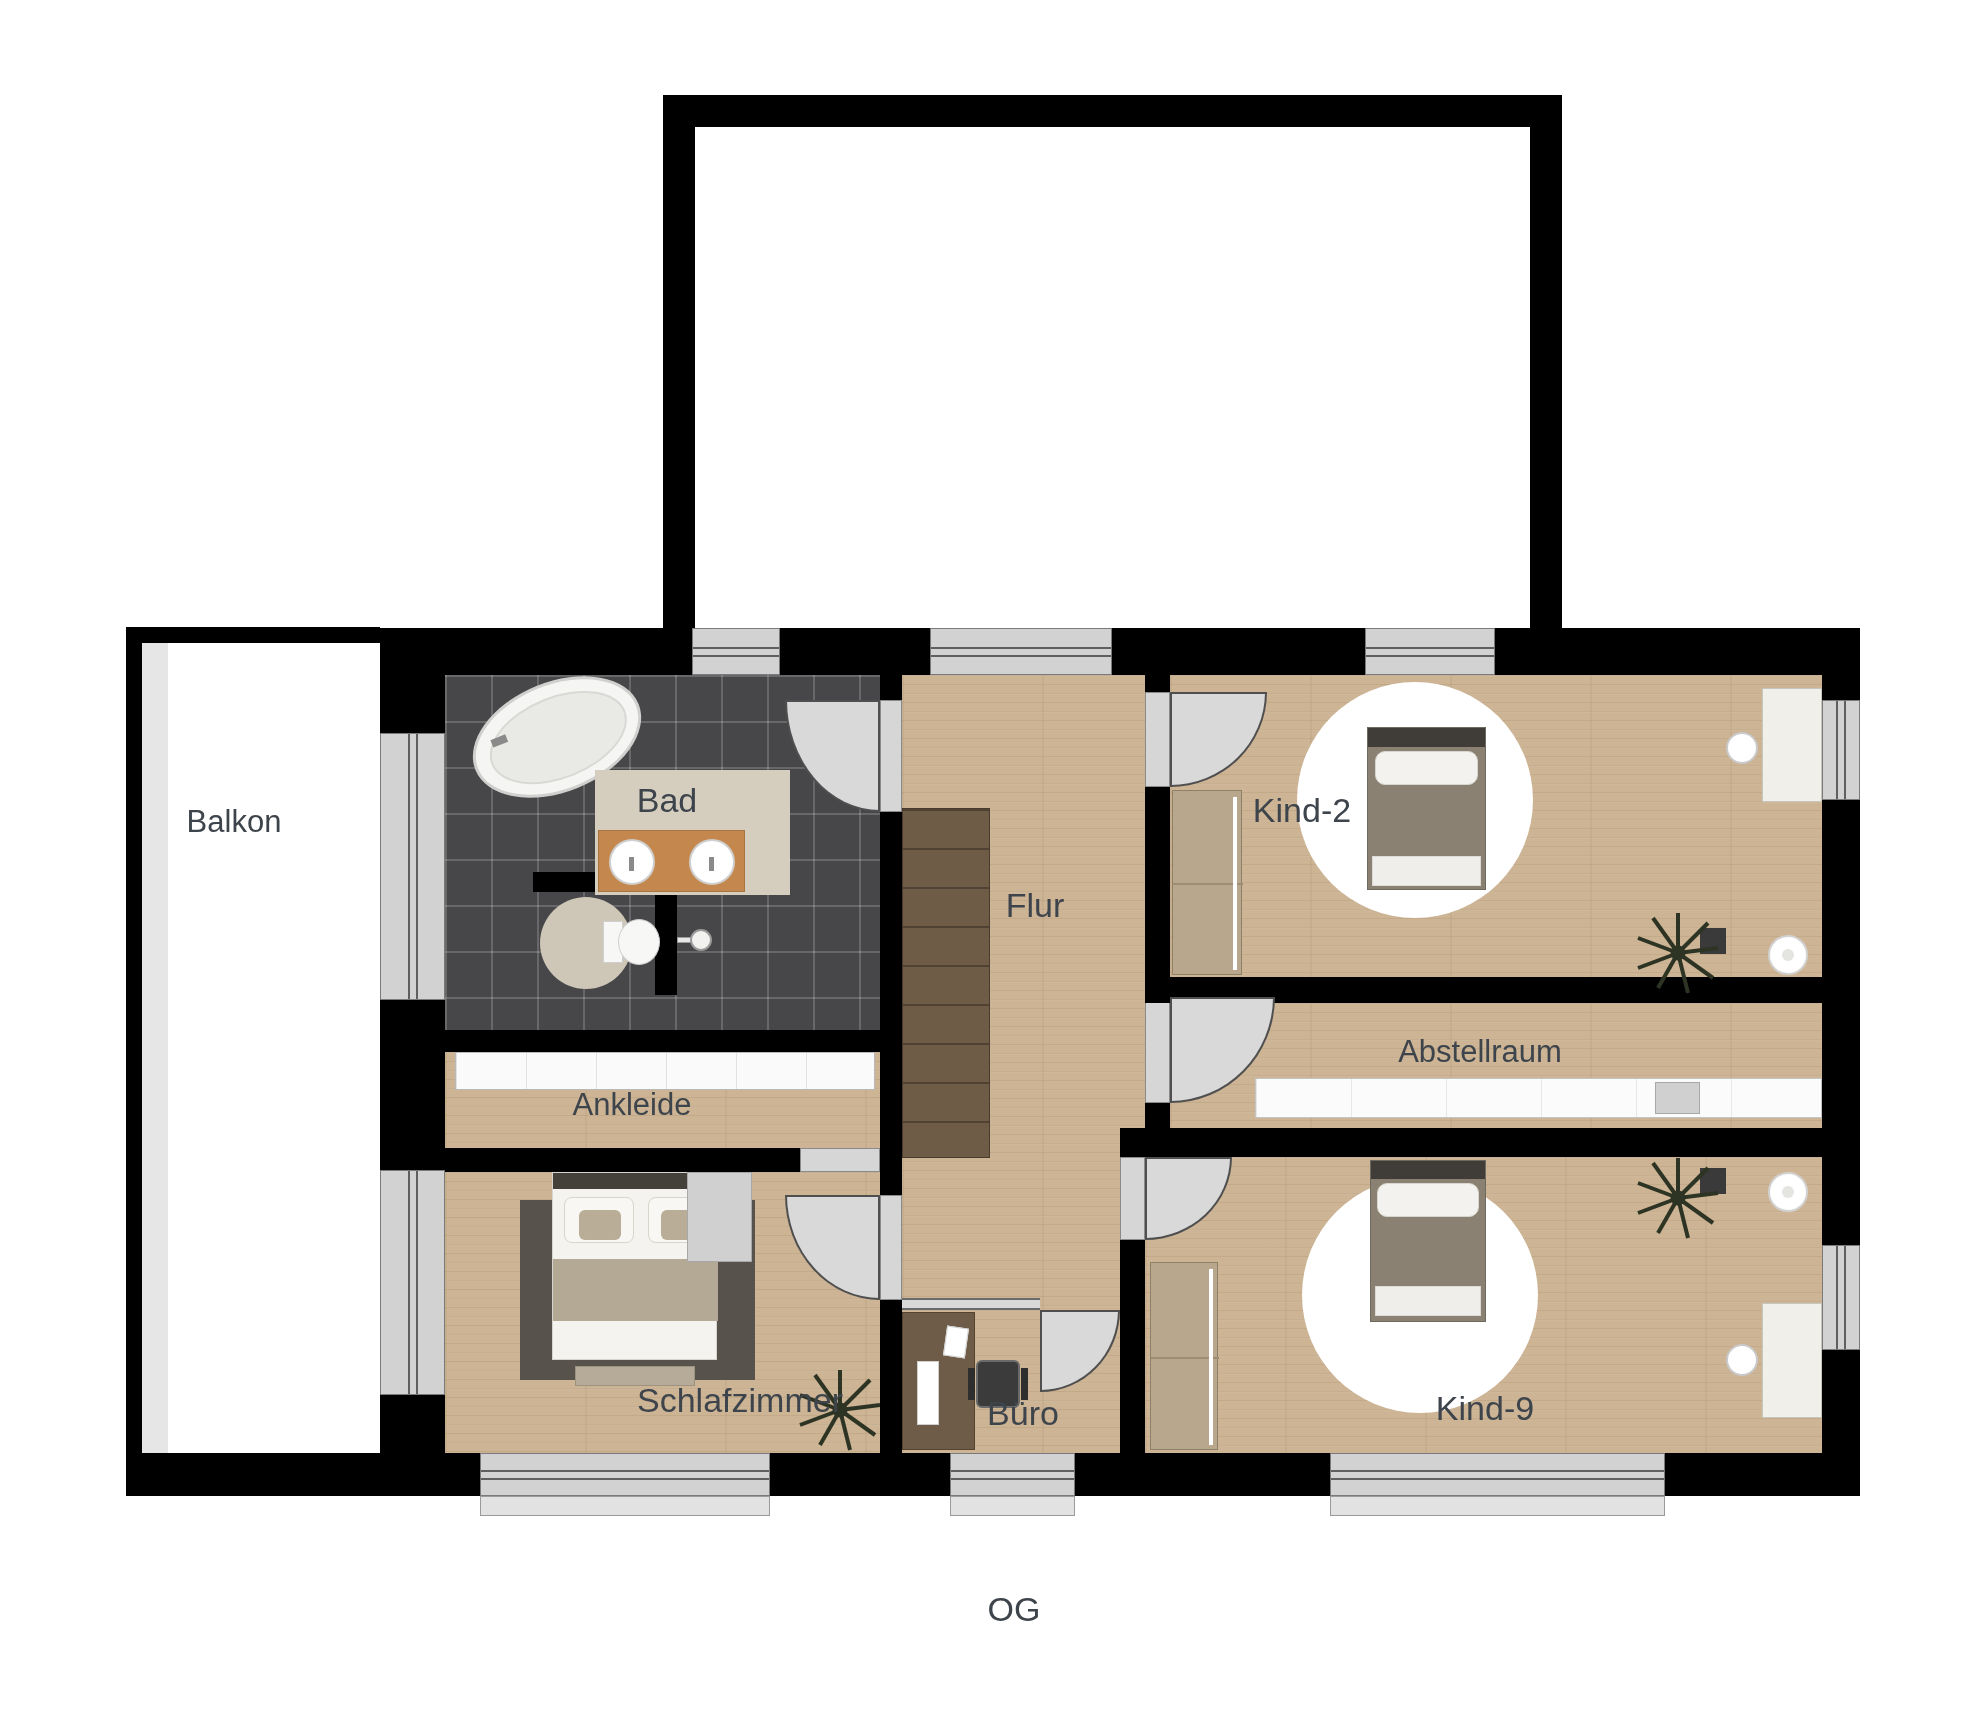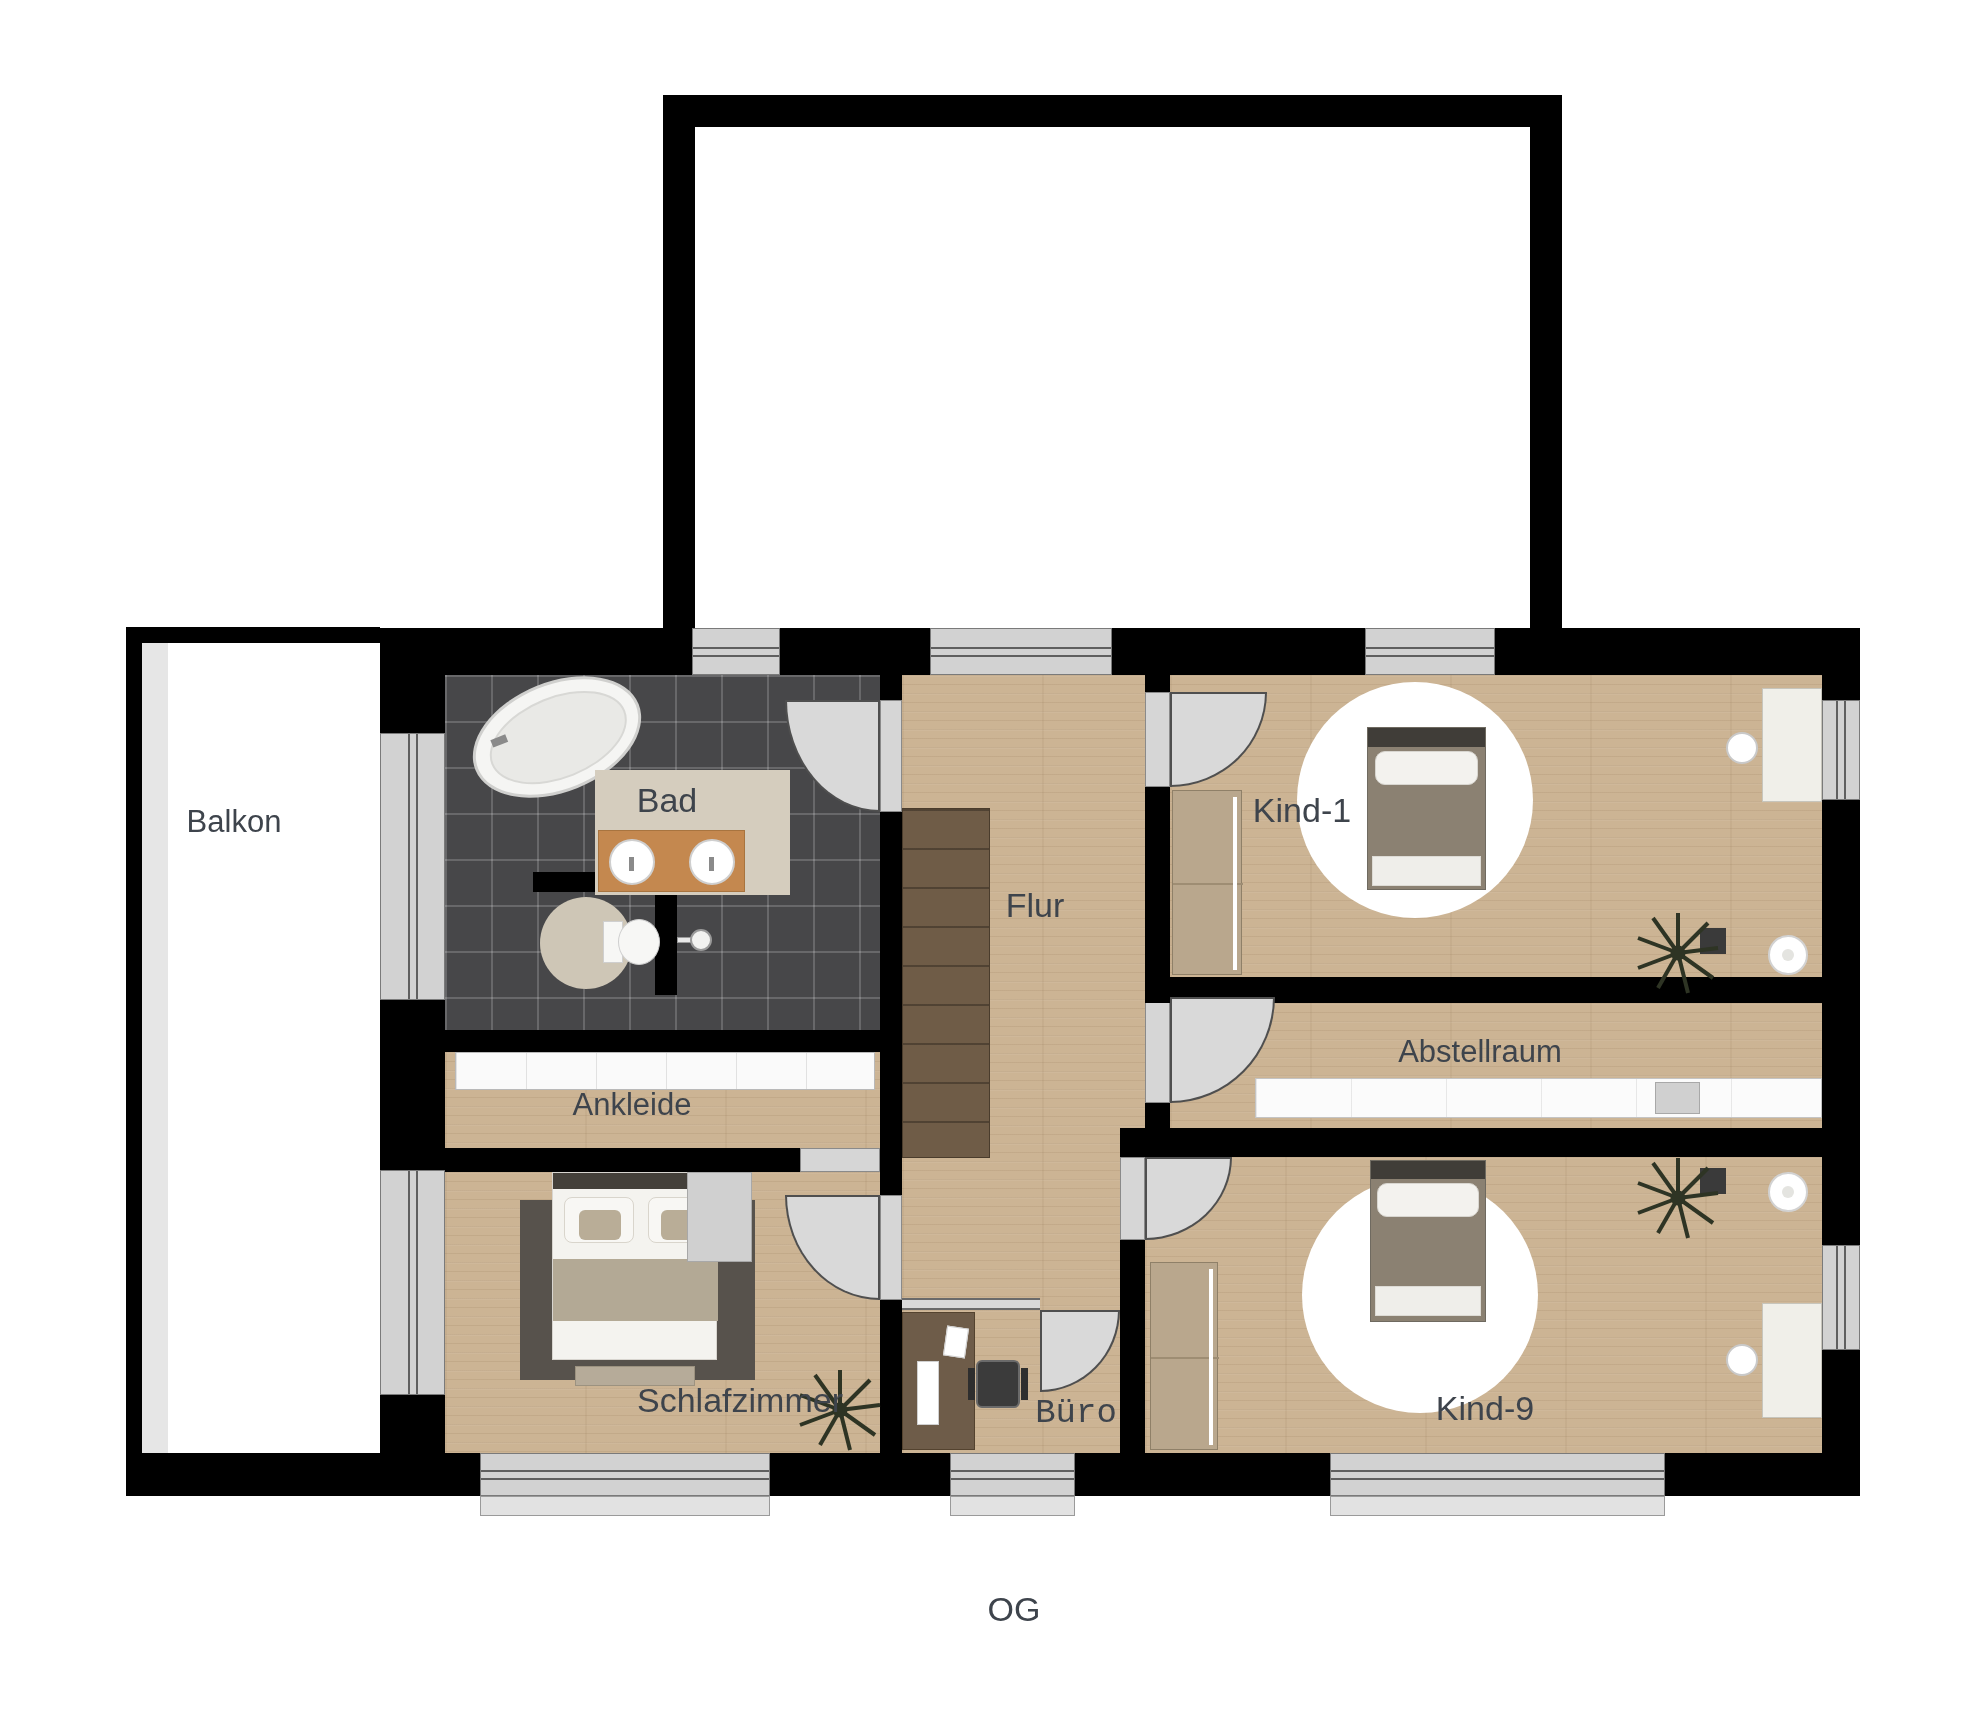--- a/index.html
+++ b/index.html
@@ -294,21 +294,21 @@
         <path d="M20 20 L4 26"></path>
         <path d="M20 20 L4 14"></path>
       <path d="M20 20 L10 6"></path>
     </g>
     <circle cx="20" cy="20" r="3" fill="#2e3424"></circle>
   </svg>
 
   <div class="lbl small" style="left:234px;top:822px;">Balkon</div>
   <div class="lbl" style="left:667px;top:800px;">Bad</div>
   <div class="lbl" style="left:1035px;top:905px;">Flur</div>
-  <div class="lbl" style="left:1302px;top:810px;">Kind-1</div>
+  <div class="lbl" style="left:1302px;top:810px;">Kind-2</div>
   <div class="lbl small" style="left:1480px;top:1052px;">Abstellraum</div>
   <div class="lbl" style="left:1485px;top:1408px;">Kind-9</div>
   <div class="lbl small" style="left:632px;top:1105px;">Ankleide</div>
   <div class="lbl" style="left:740px;top:1400px;">Schlafzimmer</div>
-  <div class="lbl" style="left:1076px;top:1413px;font-family:Liberation Mono, monospace;">Büro</div>
+  <div class="lbl" style="left:1023px;top:1413px;">Büro</div>
   <div class="lbl" style="left:1014px;top:1609px;">OG</div>
 
 </div>
 
 </body></html>

